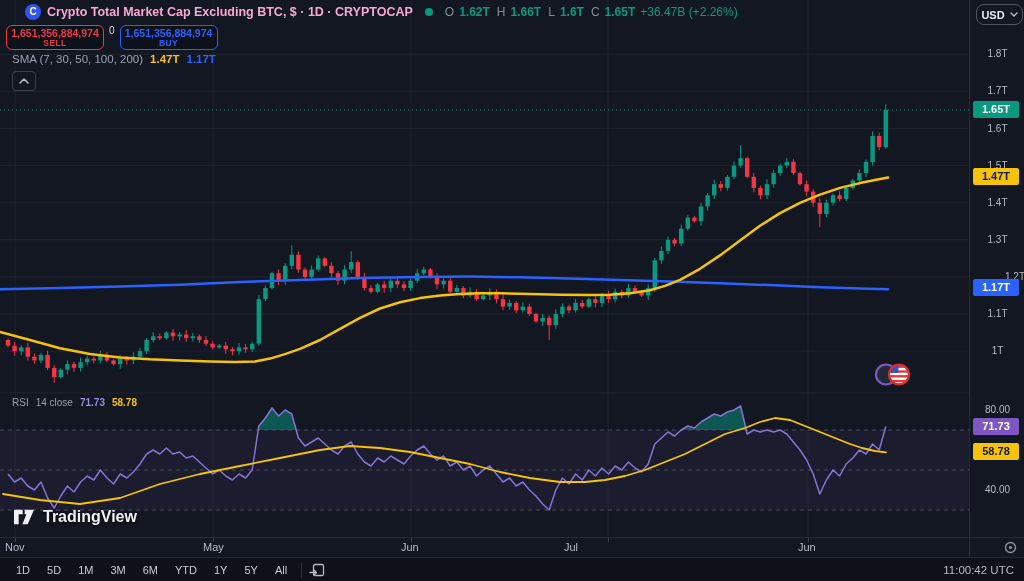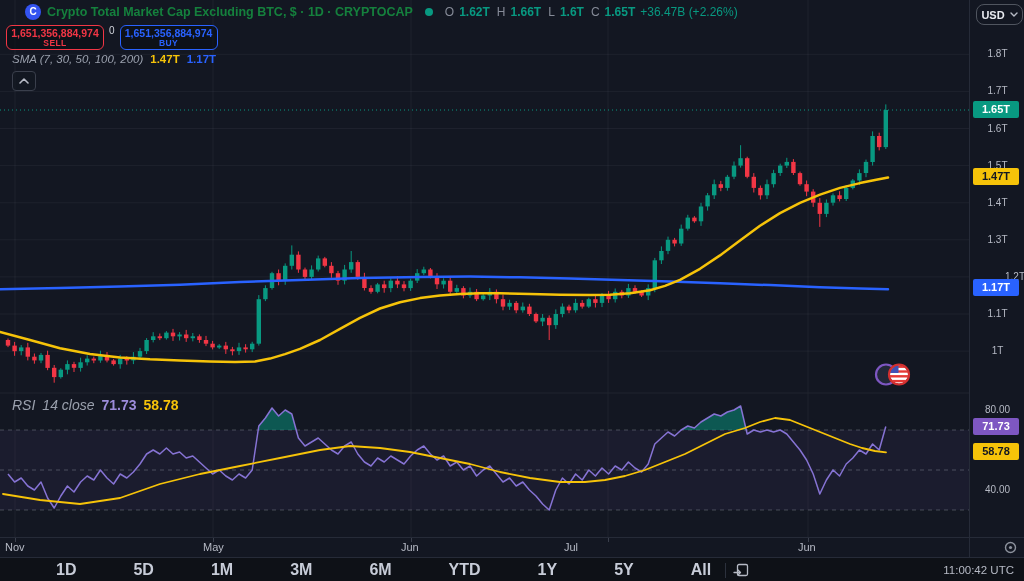--- a/index.html
+++ b/index.html
@@ -3,39 +3,39 @@
 <meta charset="utf-8">
 <style>
   html,body{margin:0;padding:0;background:#131722;}
   #app{position:relative;width:1024px;height:581px;background:#131722;overflow:hidden;
        font-family:"Liberation Sans",sans-serif;-webkit-font-smoothing:antialiased;}
   #chart-svg{position:absolute;left:0;top:0;}
   
   #header-row{position:absolute;left:25px;top:0;height:23px;display:flex;align-items:center;z-index:5;}
   #symbol-logo{width:16px;height:16px;border-radius:50%;background:#3353f0;color:#fff;font-size:10px;
        font-weight:700;display:flex;align-items:center;justify-content:center;flex:0 0 auto;}
-  #symbol-title{margin-left:6px;font-size:12.5px;font-weight:700;color:#15803d;white-space:nowrap;}
+  #symbol-title{margin-left:6px;font-size:12.5px;font-weight:700;color:#f9a8d4;white-space:nowrap;}
   #market-dot{width:8px;height:8px;border-radius:50%;background:#089981;margin-left:12px;flex:0 0 auto;}
   #ohlc-group{display:flex;align-items:center;margin-left:12px;gap:5px;white-space:nowrap;}
   .ohlc-label{font-size:12px;color:#868b98;}
   .ohlc-value{font-size:12px;font-weight:600;color:#089981;margin-right:2px;}
   #change-value{font-size:12px;font-weight:400;color:#089981;margin-left:3px;white-space:nowrap;}
   
   #trade-panel{position:absolute;left:6px;top:25px;display:flex;align-items:flex-start;z-index:5;}
   .trade-btn{display:flex;flex-direction:column;align-items:center;justify-content:center;
        width:98px;height:25px;border-radius:6px;background:rgba(10,12,18,0.55);cursor:pointer;padding:0;}
   #sell-btn{border:1.5px solid #f23645;color:#f23645;}
   #buy-btn{border:1.5px solid #2962ff;color:#2962ff;}
   .btn-value{font-size:10.5px;font-weight:700;line-height:12px;font-family:"Liberation Sans",sans-serif;}
   .btn-label{font-size:8.5px;font-weight:700;line-height:9px;letter-spacing:.4px;}
   #spread{font-size:10px;color:#d1d4dc;margin:0 5px;}
   
   #sma-legend{position:absolute;left:12px;top:53px;display:flex;gap:7px;font-size:11.5px;z-index:5;align-items:center;}
-  #rsi-legend{position:absolute;left:12px;top:397px;display:flex;gap:7px;font-size:14px;z-index:5;align-items:flex-end;}
-  .legend-name{color:#9aa0ad;font-style:italic;}
+  #rsi-legend{position:absolute;left:12px;top:397px;display:flex;gap:7px;font-size:10px;z-index:5;align-items:flex-end;}
+  .legend-name{color:#9aa0ad;}
   .val-yellow{color:#f6c309;font-weight:700;}
   .val-blue{color:#2962ff;font-weight:700;}
   .val-purple{color:#9c8cdb;font-weight:700;}
   #collapse-btn{position:absolute;left:12px;top:71px;width:22px;height:18px;border:1px solid #3a3f4c;
        border-radius:4px;display:flex;align-items:center;justify-content:center;z-index:5;cursor:pointer;background:rgba(19,23,34,.6);}
   
   #price-axis{position:absolute;left:969px;top:0;width:55px;height:557px;border-left:1px solid #262b38;z-index:4;}
   .axis-label{position:absolute;left:0;width:100%;text-align:center;font-size:10px;color:#b6bac5;height:15px;line-height:15px;}
   .axis-badge{position:absolute;left:3px;right:6px;height:17px;line-height:17px;text-align:center;
        border-radius:2px;font-size:11px;font-weight:700;}
@@ -43,21 +43,21 @@
        display:flex;align-items:center;justify-content:center;gap:5px;font-size:11px;font-weight:700;color:#e8eaf0;
        background:#131722;z-index:6;cursor:pointer;}
   #time-axis{position:absolute;left:0;top:537px;width:1024px;height:20px;border-top:1px solid #262b38;z-index:4;}
   .month-label{position:absolute;top:3px;font-size:11px;color:#b6bac5;}
   .month-tick{position:absolute;top:0;width:1px;height:4px;background:#3a3f4c;}
   #corner-icon{position:absolute;left:1004px;top:540px;z-index:6;cursor:pointer;}
   
   #bottom-bar{position:absolute;left:0;top:557px;width:1024px;height:24px;background:#0e1117;
        border-top:1px solid #262b38;display:flex;align-items:center;z-index:6;}
   #ranges{display:flex;gap:3px;margin-left:9px;}
-  .range-btn{padding:2px 7px;font-size:16px;font-weight:700;color:#c7ccd8;border-radius:3px;cursor:pointer;margin-left:40px;}
+  .range-btn{padding:2px 7px;font-size:11px;font-weight:400;color:#c7ccd8;border-radius:3px;cursor:pointer;}
   #bar-divider{width:1px;height:15px;background:#2c313d;margin:0 7px;}
   #clock{margin-left:auto;margin-right:10px;font-size:11.5px;color:#b6bac5;}
   
   #watermark{position:absolute;left:12px;top:507px;display:flex;align-items:center;gap:7px;z-index:5;}
   #watermark-text{font-size:16px;font-weight:700;color:#eef1f6;text-shadow:0 1px 3px rgba(0,0,0,.85);}
   #pair-icons{position:absolute;left:872px;top:361px;z-index:5;}
 </style>
 </head>
 <body>
 
@@ -402,20 +402,27 @@
     </svg>
   </div>
 
   <div id="rsi-legend">
     <span class="legend-name">RSI</span>
     <span class="legend-name">14 close</span>
     <span class="val-purple">71.73</span>
     <span class="val-yellow">58.78</span>
   </div>
 
+  <div id="watermark">
+    <svg width="24" height="20" viewBox="0 0 36 28">
+      <path d="M3 3h13v7h-6v15H3z" fill="#eef1f6"></path>
+      <path d="M19 3h14l-9.5 22h-8l6.2-15H19z" fill="#eef1f6"></path>
+    </svg>
+    <span id="watermark-text">TradingView</span>
+  </div>
 
   <svg id="pair-icons" width="42" height="27" viewBox="0 0 42 27">
     <circle cx="14" cy="13.5" r="10" fill="#232839" stroke="#7e57c2" stroke-width="2.2"></circle>
     <clipPath id="fc">
         <circle cx="27" cy="13.5" r="9.2"></circle>
       </clipPath>
     <g clip-path="url(#fc)">
       <rect x="17" y="4" width="21" height="20" fill="#ffffff"></rect>
       <rect x="17" y="4.5" width="21" height="2.4" fill="#e53935"></rect>
       <rect x="17" y="9.3" width="21" height="2.4" fill="#e53935"></rect>

